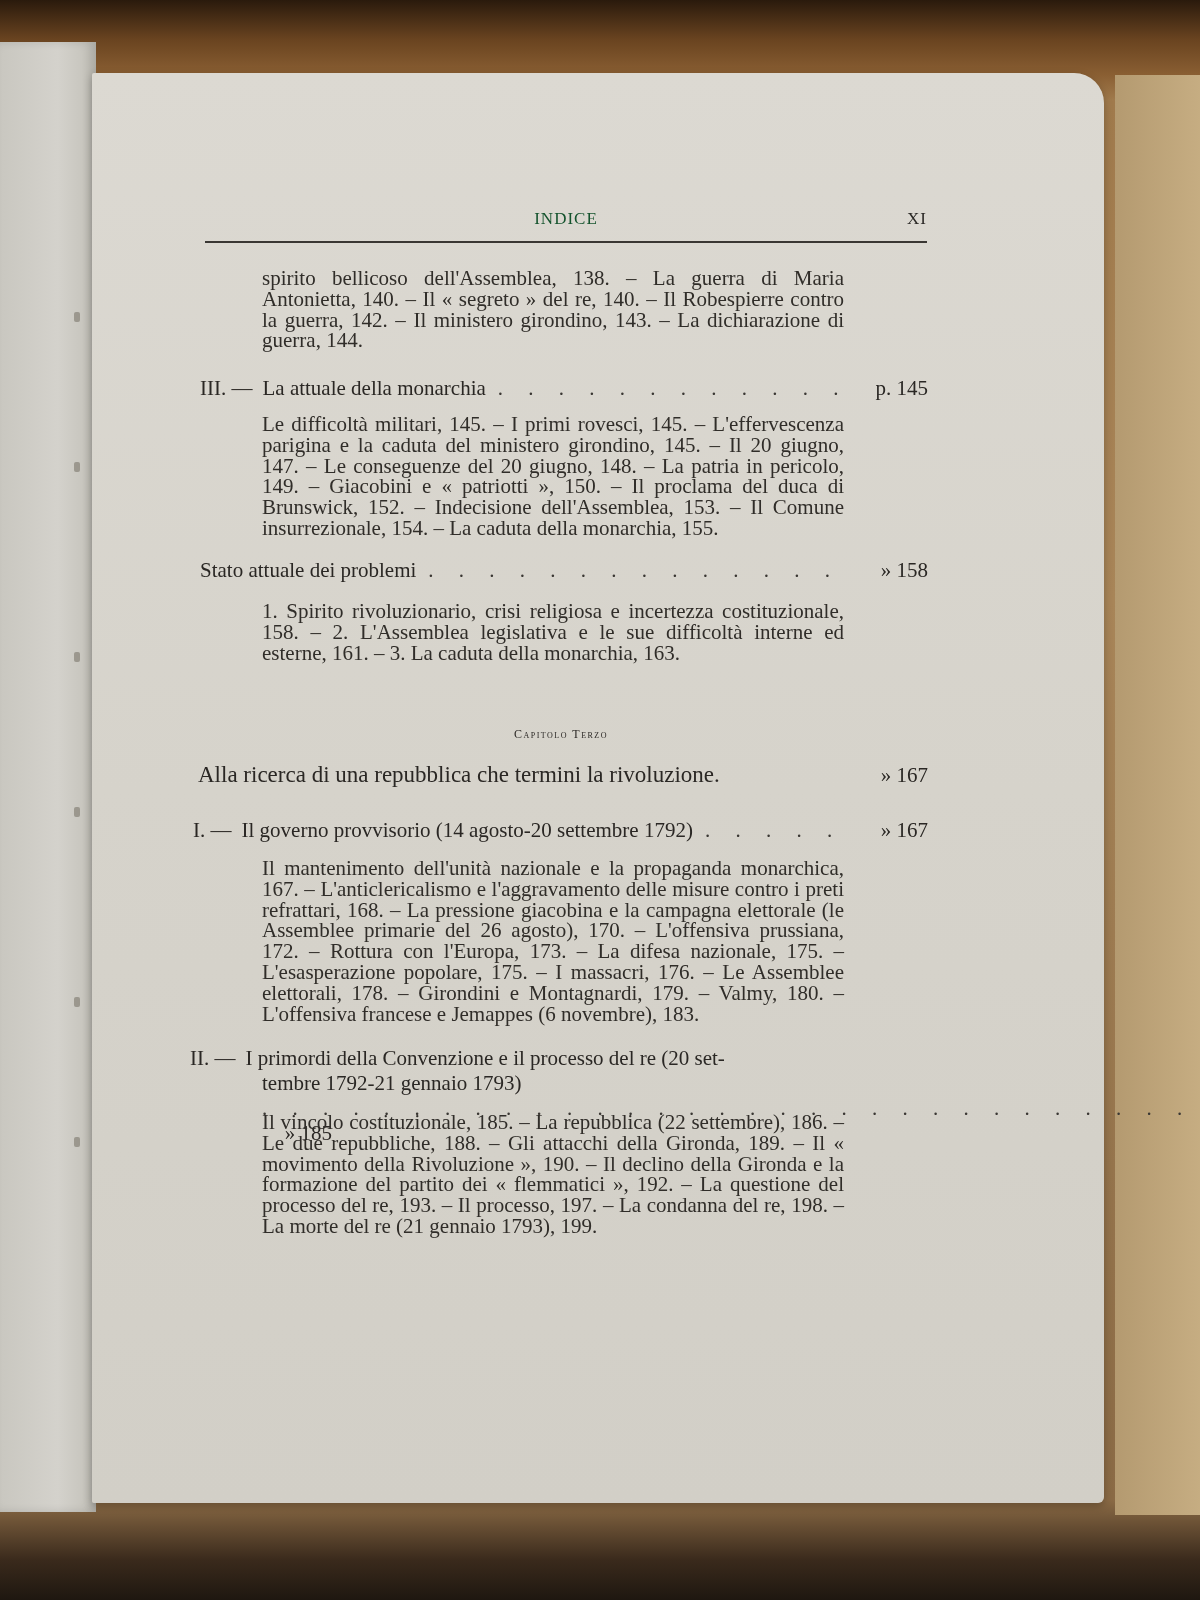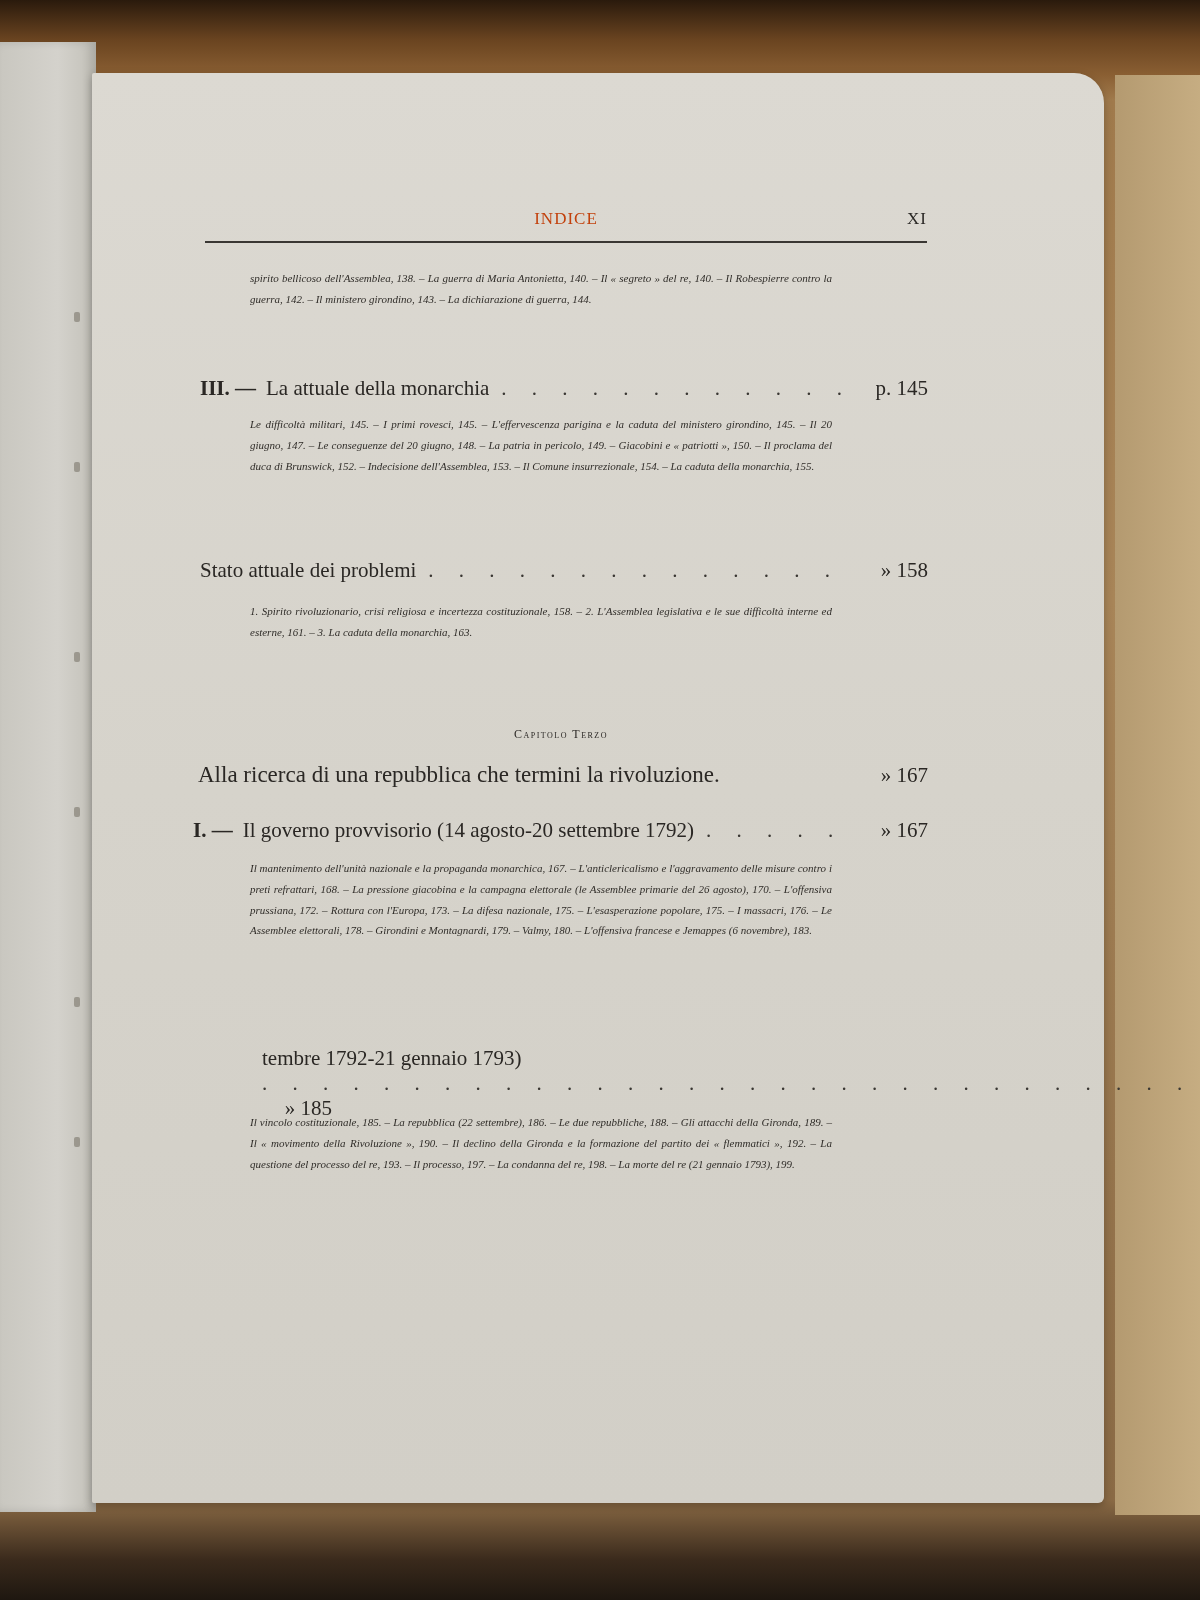--- a/index.html
+++ b/index.html
@@ -27,34 +27,34 @@
       background: linear-gradient(180deg, #dcd9d2 0%, #d6d3cb 50%, #d2cfc7 100%);
       border-radius: 2px 30px 6px 2px;
       box-shadow: 0 3px 8px rgba(0,0,0,0.25);
     }
     .header {
       position: absolute; left: 205px; top: 205px; width: 722px; height: 36px;
       border-bottom: 2px solid #3a3733;
     }
     .header-title {
       position: absolute; left: 0; right: 0; top: 4px; text-align: center;
-      font-size: 17px; letter-spacing: 1px; color: #c2410c;
+      font-size: 17px; letter-spacing: 1px; color: #14532d;
     }
     .header-num {
       position: absolute; right: 0; top: 4px; font-size: 17px; letter-spacing: 1px; color: #2b2926;
     }
     .para {
-      position: absolute; left: 250px; width: 582px;
-      font-size: 11px; line-height: 20.8px; text-align: justify; color: #302d29; font-style: italic;
+      position: absolute; left: 262px; width: 582px;
+      font-size: 21px; line-height: 20.8px; text-align: justify; color: #302d29;
     }
     .entry {
       position: absolute; display: flex; align-items: baseline;
       font-size: 21px; color: #2a2724;
     }
-    .entry .num { white-space: nowrap; font-weight: bold; }
+    .entry .num { white-space: nowrap; }
     .entry .title { white-space: nowrap; }
     .entry .dots {
       flex: 1; overflow: hidden; white-space: nowrap; margin: 0 10px 0 12px;
       letter-spacing: 10px; color: #3a3733;
     }
     .entry .page-ref { white-space: nowrap; width: 70px; text-align: right; }
     .chapter {
       position: absolute; left: 195px; width: 732px; text-align: center;
       font-size: 12px; letter-spacing: 1.5px; font-variant: small-caps; color: #2a2724;
     }
@@ -110,20 +110,24 @@
 <div class="entry" style="left:193px; top:818px; width:735px;">
   <span class="num">I. —</span>
   <span class="title" style="margin-left:10px;">Il governo provvisorio (14 agosto-20 settembre 1792)</span>
   <span class="dots">. . . . . . . . . . . . . . . . . . . . . . . . . . . . . . . . . . . . . .</span>
   <span class="page-ref">» 167</span>
 </div>
 
 <div class="para" style="top:858px;">Il mantenimento dell'unità nazionale e la propaganda monarchica, 167. – L'anticlericalismo e l'aggravamento delle misure contro i preti refrattari, 168. – La pressione giacobina e la campagna elettorale (le Assemblee primarie del 26 agosto), 170. – L'offensiva prussiana, 172. – Rottura con l'Europa, 173. – La difesa nazionale, 175. – L'esasperazione popolare, 175. – I massacri, 176. – Le Assemblee elettorali, 178. – Girondini e Montagnardi, 179. – Valmy, 180. – L'offensiva francese e Jemappes (6 novembre), 183.</div>
 
 <div class="wrap-entry" style="left:190px; top:1046px; width:740px;">
+  <div style="display:flex; align-items:baseline;">
+    <span class="num">II. —</span>
+    <span style="margin-left:10px; white-space:nowrap;">I primordi della Convenzione e il processo del re (20 set-</span>
+  </div>
   <div class="entry" style="position:relative; margin-left:60px; width:678px; margin-top:0;flex-direction:column;">
     <span class="title">tembre 1792-21 gennaio 1793)</span>
     <span class="dots">. . . . . . . . . . . . . . . . . . . . . . . . . . . . . . . . . . . . . .</span>
     <span class="page-ref">» 185</span>
   </div>
 </div>
 
 <div class="para" style="top:1112px;">Il vincolo costituzionale, 185. – La repubblica (22 settembre), 186. – Le due repubbliche, 188. – Gli attacchi della Gironda, 189. – Il « movimento della Rivoluzione », 190. – Il declino della Gironda e la formazione del partito dei « flemmatici », 192. – La questione del processo del re, 193. – Il processo, 197. – La condanna del re, 198. – La morte del re (21 gennaio 1793), 199.</div>
 
 </body></html>

